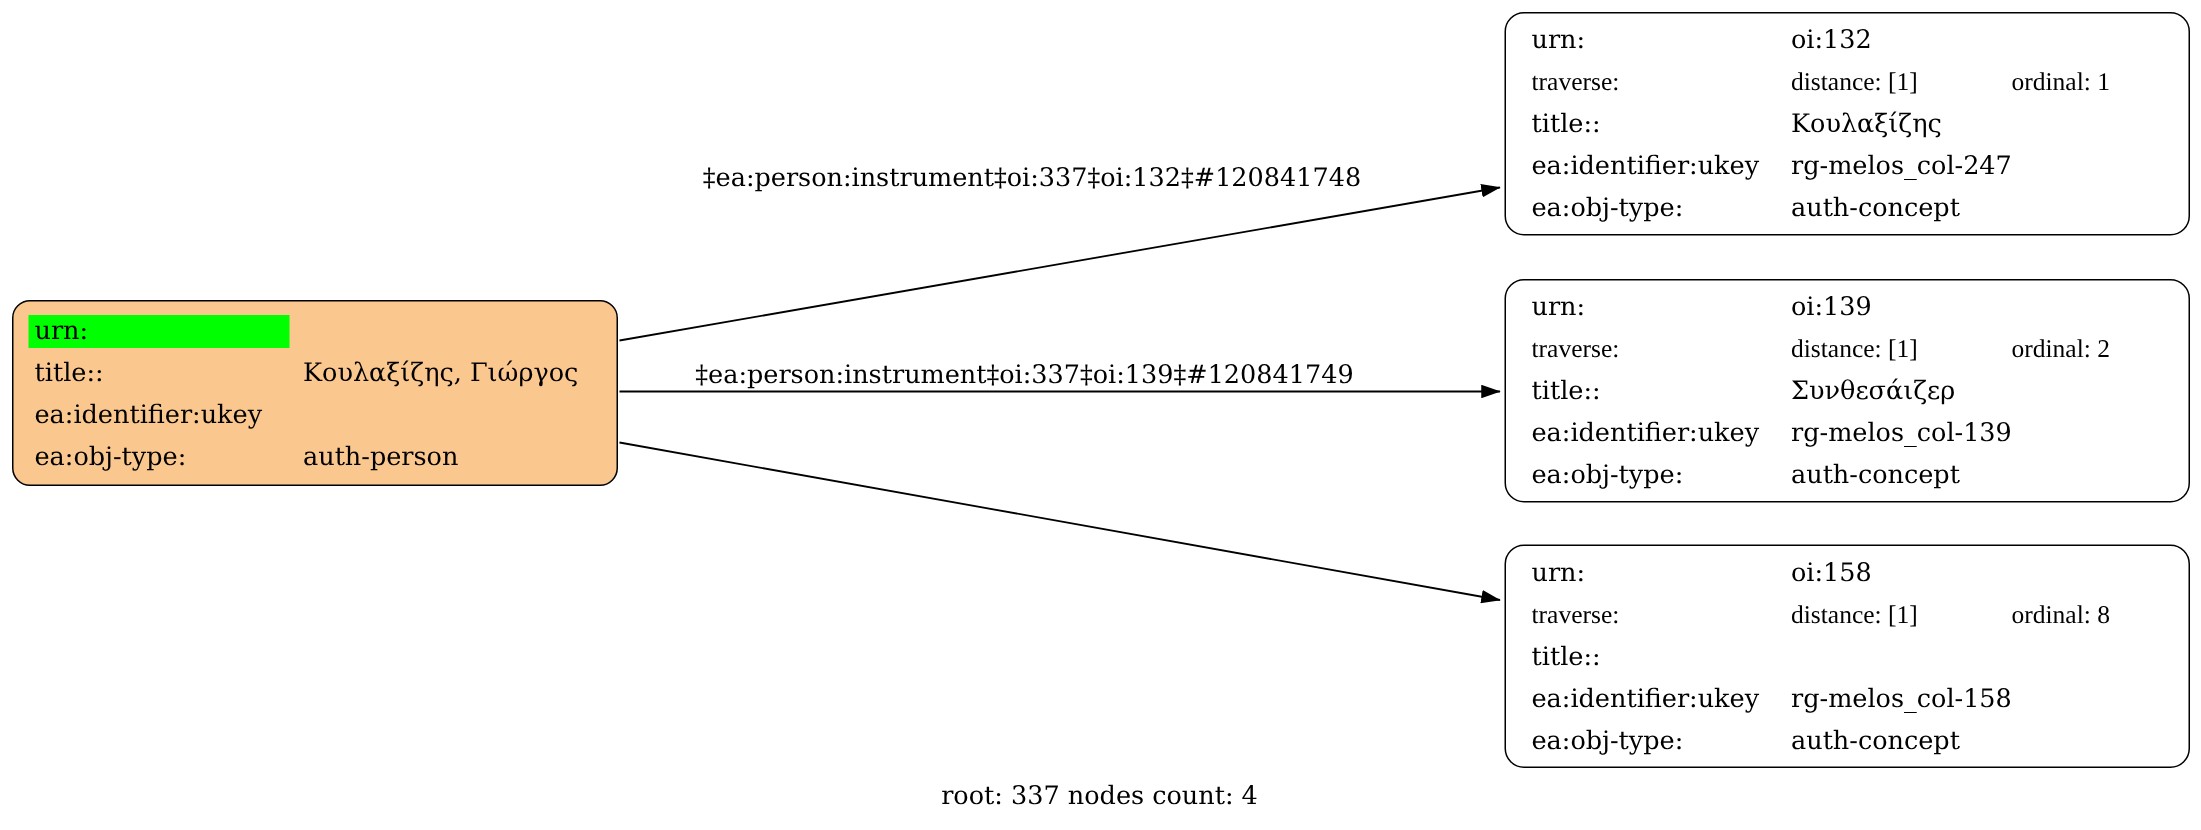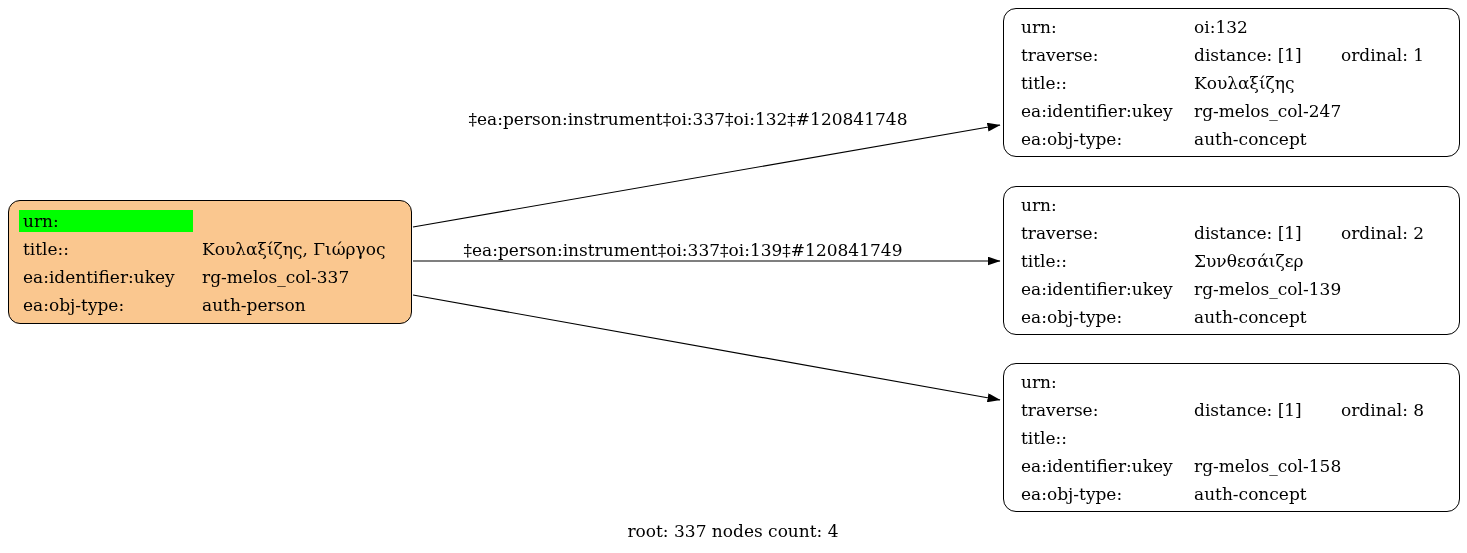--- a/index.html
+++ b/index.html
@@ -24,21 +24,21 @@
   .lrow .hl{background:var(--highlight,#00ff00);height:22px;line-height:22px;margin-top:3px;}
 
   
   .rnode{
     position:absolute;left:1003px;width:457px;height:149px;
     box-sizing:border-box;background:#fff;
     border:1.3px solid #000;border-radius:13px;
     padding:4px 10px 4px 17px;
   }
   .rrow{display:grid;grid-template-columns:173px 1fr;height:28px;line-height:28px;}
-  .rrow.traverse{grid-template-columns:173px 147px 1fr;}
+  .rrow.traverse{grid-template-columns:173px 147px 1fr;font-family:Liberation Serif, serif;}
   .rrow span{white-space:nowrap;overflow:hidden;}
 
   .edge-label{
     position:absolute;white-space:nowrap;
     transform:translate(-50%,-50%);
   }
   .footer-label{
     position:absolute;left:733px;top:531px;white-space:nowrap;
     transform:translate(-50%,-50%);
   }
@@ -62,21 +62,20 @@
   <div class="lnode">
     <div class="lrow">
       <span class="cell hl">urn:</span>
     </div>
     <div class="lrow">
       <span class="cell">title::</span>
       <span class="cell">Κουλαξίζης, Γιώργος</span>
     </div>
     <div class="lrow">
       <span class="cell">ea:identifier:ukey</span>
-      <span class="cell">rg-melos_col-337</span>
     </div>
     <div class="lrow">
       <span class="cell">ea:obj-type:</span>
       <span class="cell">auth-person</span>
     </div>
   </div>
 
   <div class="edge-label" style="left:688px;top:119px">‡ea:person:instrument‡oi:337‡oi:132‡#120841748</div>
   <div class="edge-label" style="left:683px;top:250px">‡ea:person:instrument‡oi:337‡oi:139‡#120841749</div>
 
@@ -100,20 +99,21 @@
     </div>
     <div class="rrow">
       <span>ea:obj-type:</span>
       <span>auth-concept</span>
     </div>
   </div>
 
   <div class="rnode" style="top:186px">
     <div class="rrow">
       <span>urn:</span>
+      <span>oi:139</span>
     </div>
     <div class="rrow traverse">
       <span>traverse:</span>
       <span>distance: [1]</span>
       <span>ordinal: 2</span>
     </div>
     <div class="rrow">
       <span>title::</span>
       <span>Συνθεσάιζερ</span>
     </div>
@@ -123,20 +123,21 @@
     </div>
     <div class="rrow">
       <span>ea:obj-type:</span>
       <span>auth-concept</span>
     </div>
   </div>
 
   <div class="rnode" style="top:363px">
     <div class="rrow">
       <span>urn:</span>
+      <span>oi:158</span>
     </div>
     <div class="rrow traverse">
       <span>traverse:</span>
       <span>distance: [1]</span>
       <span>ordinal: 8</span>
     </div>
     <div class="rrow">
       <span>title::</span>
     </div>
     <div class="rrow">

